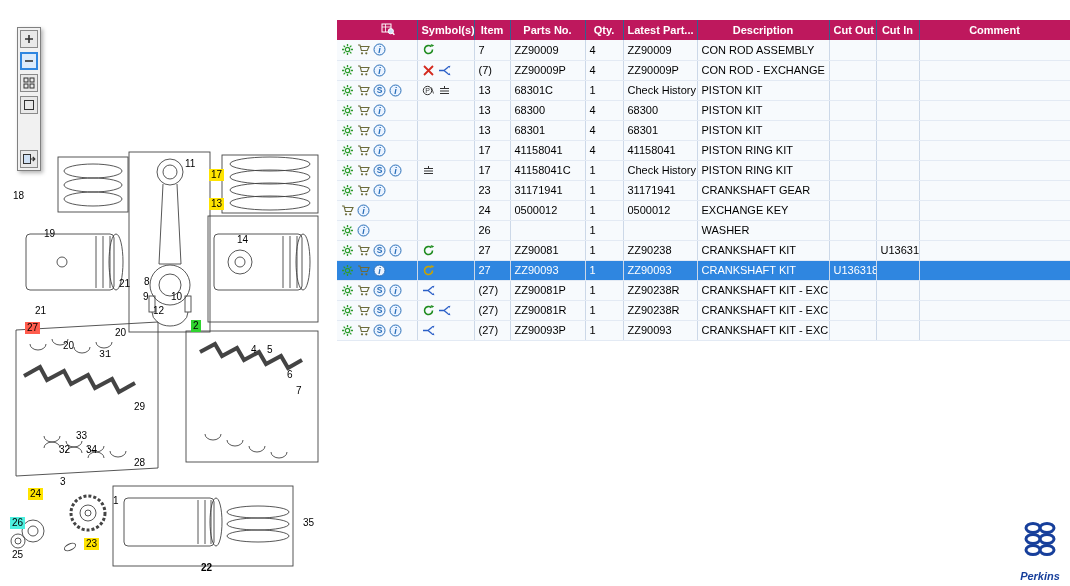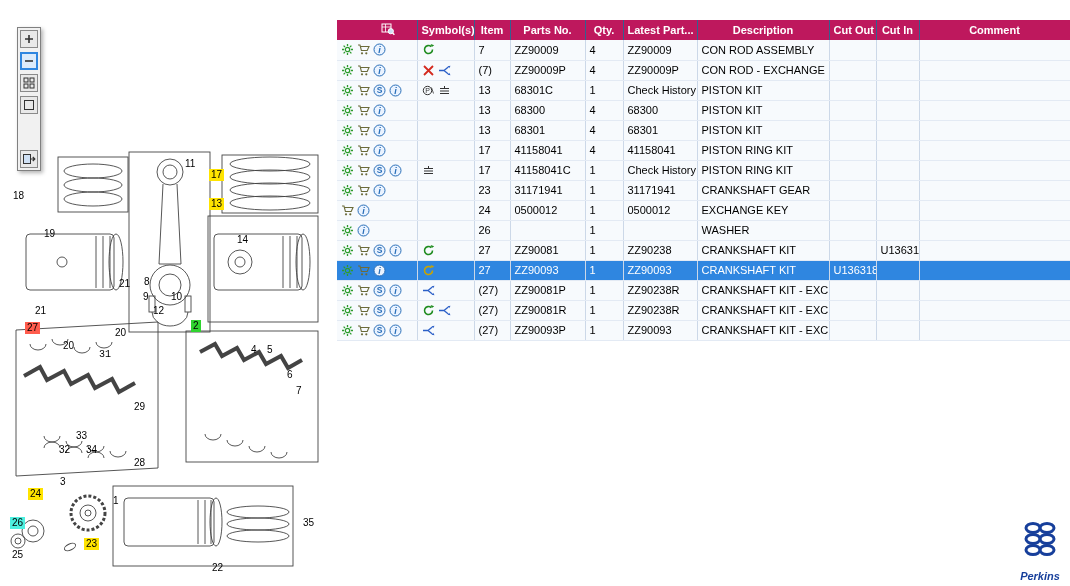--- a/index.html
+++ b/index.html
@@ -181,21 +181,21 @@
         <div class="co" style="left: 265px; top: 328px;">5</div>
         <div class="co" style="left: 285px; top: 353px;">6</div>
         <div class="co" style="left: 294px; top: 369px;">7</div>
         <div class="co" style="left: 58px; top: 460px;">3</div>
         <div class="co hl-yellow" style="left: 28px; top: 472px;">24</div>
         <div class="co" style="left: 10px; top: 489px; margin-top: 44px;">25</div>
         <div class="co hl-cyan" style="left: 10px; top: 501px;">26</div>
         <div class="co" style="left: 111px; top: 479px;">1</div>
         <div class="co hl-yellow" style="left: 84px; top: 522px;">23</div>
         <div class="co" style="left: 301px; top: 501px;">35</div>
-        <div class="co" style="left: 210px; top: 546px;">22</div>
+        <div class="co" style="left: 199px; top: 546px; font-weight: bold;">22</div>
       </div>
   </div>
 
   <div class="table-pane">
     <table class="parts">
       <colgroup id="cols">
           <col style="width: 80px;">
           <col style="width: 57px;">
           <col style="width: 36px;">
           <col style="width: 75px;">

